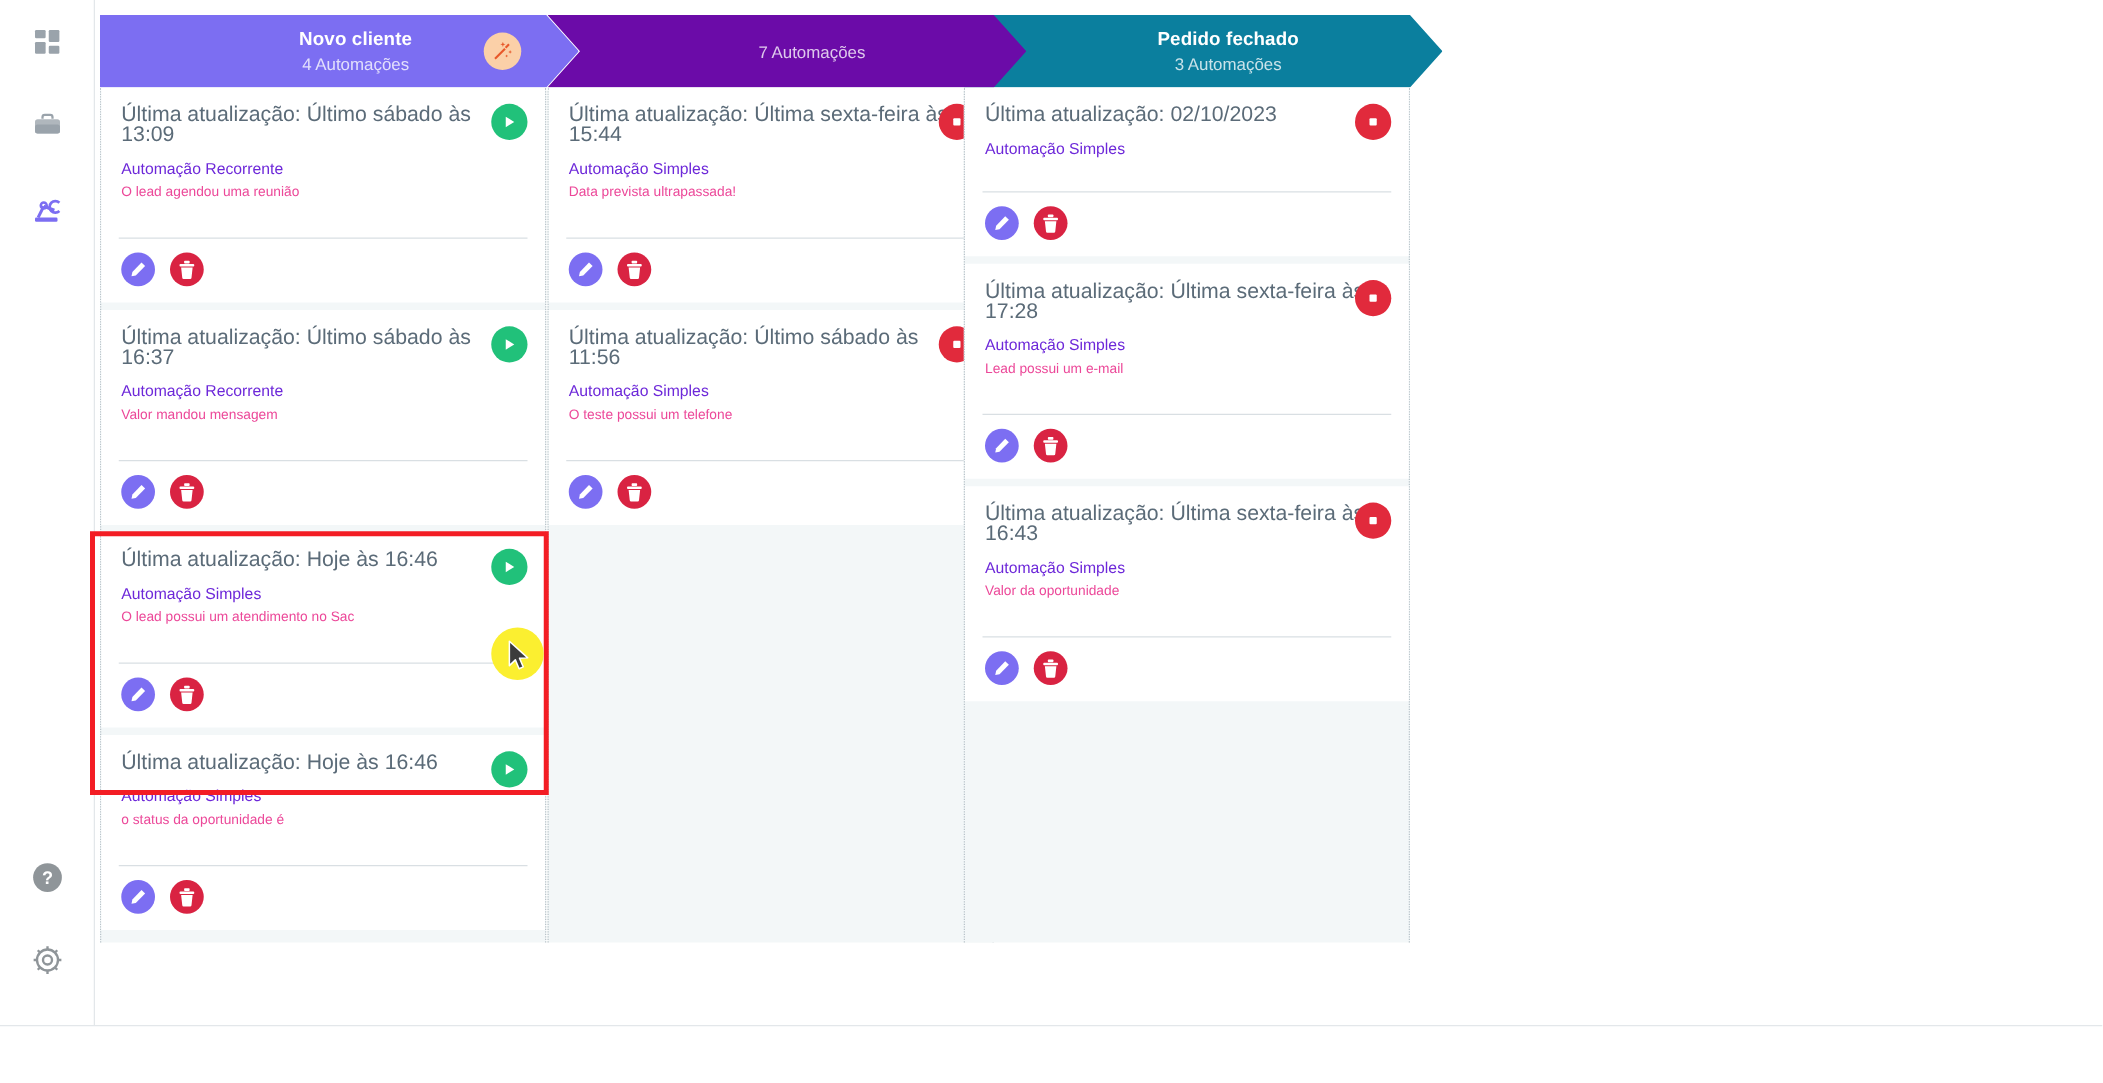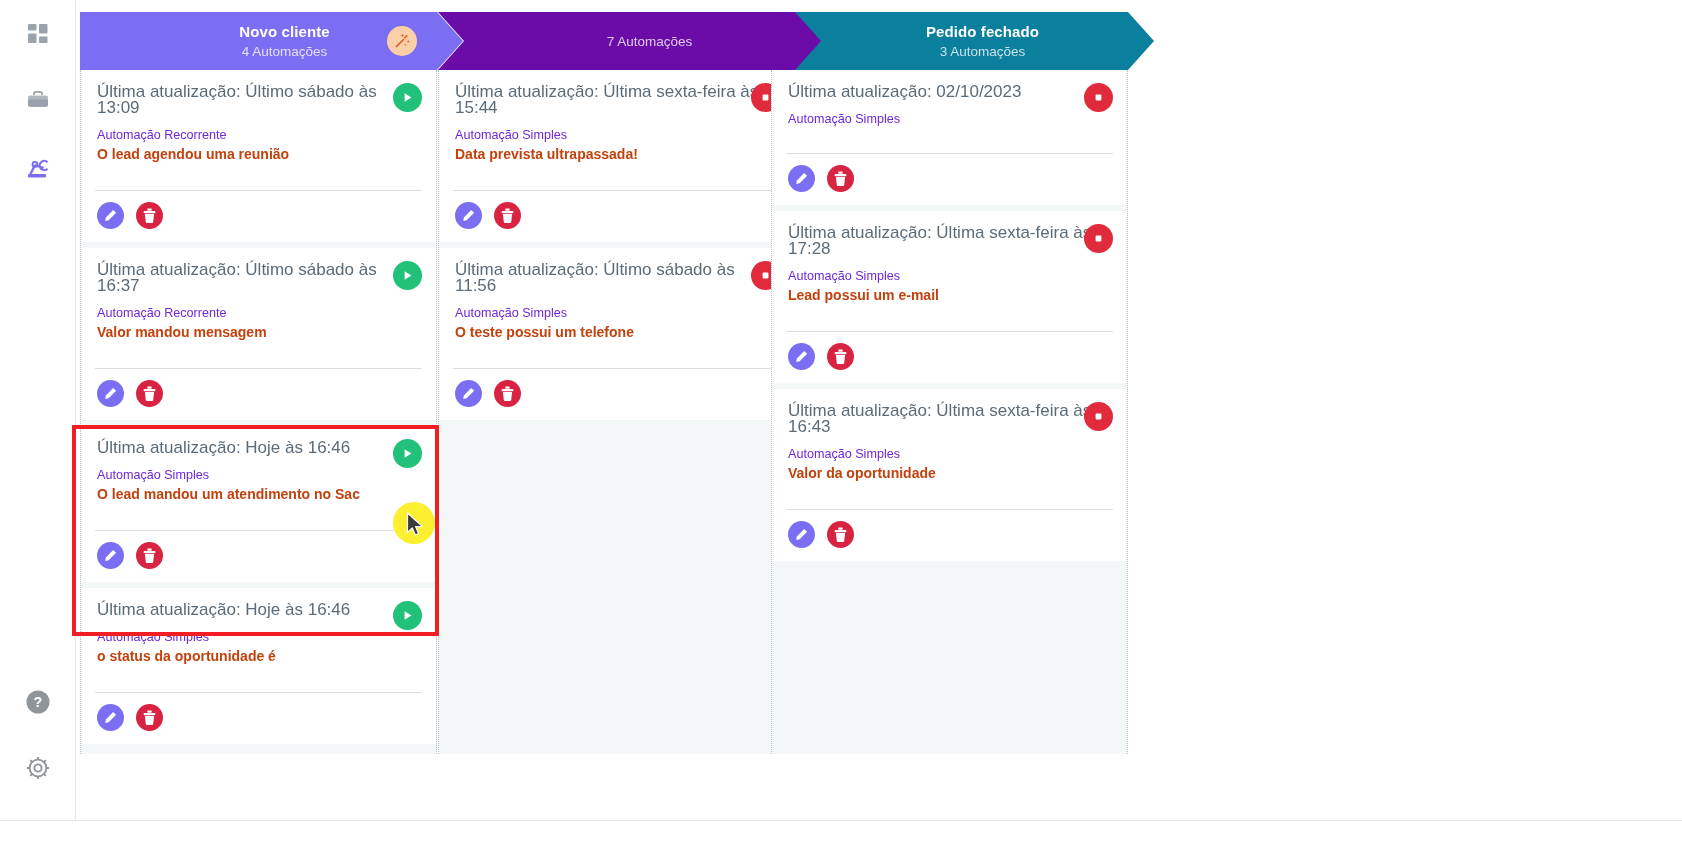--- a/index.html
+++ b/index.html
@@ -62,21 +62,21 @@
   }
 
   
   .card {
     background: #ffffff; margin: 0 0 6px 0;
     position: relative;
   }
   .card-inner { padding: 14px 16px 0 16px; }
   .card-ts { font-size: 17px; color: #5b6b78; line-height: 16px; }
   .card-type { font-size: 12.6px; color: #6d28d9; margin-top: 11px; line-height: 16px;}
-  .card-title { font-size: 14px; font-weight: bold; color: #c2410c; margin-top: 1px; line-height: 20px;}
+  .card-title { font-size: 11px; font-weight: normal; color: #ec4899; margin-top: 1px; line-height: 20px;}
   .card-divider { height:1px; background:#d9dfe3; margin: 26px 14px 0 14px; }
   .card-actions { display:flex; gap:12px; padding: 11px 16px 13px 16px; }
 
   .round-btn {
     width: 27px; height: 27px; border-radius: 50%;
     display:flex; align-items:center; justify-content:center;
     cursor: pointer; border: none;
   }
   .btn-edit { background: #7c6ef2; }
   .btn-del  { background: #d92342; }
@@ -238,21 +238,21 @@
                   <rect x="1.6" y="3.1" width="11.8" height="2.1" rx="0.8" fill="#ffffff"></rect>
                   <path d="M2.9 5.9 h9.2 l-0.9 8.2 a1.1 1.1 0 0 1 -1.1 1 H4.9 a1.1 1.1 0 0 1 -1.1 -1 Z" fill="#ffffff"></path>
                 </svg>
               </button>
             </div>
           </div>
           <div class="card">
             <div class="card-inner">
               <div class="card-ts">Última atualização: Hoje às 16:46</div>
               <div class="card-type">Automação Simples</div>
-              <div class="card-title">O lead mandou um atendimento no Sac</div>
+              <div class="card-title">O lead possui um atendimento no Sac</div>
             </div>
             <div class="status-btn status-play" style="background: rgb(33, 193, 122);">
               <svg width="13" height="13" viewBox="0 0 13 13">
                 <path d="M3.6 2.3 L10.4 6.5 L3.6 10.7 Z" fill="#ffffff"></path>
               </svg>
             </div>
             <div class="card-divider"></div>
             <div class="card-actions">
               <button class="round-btn btn-edit" style="background: rgb(124, 110, 242);">
                 <svg width="15" height="15" viewBox="0 0 15 15">

